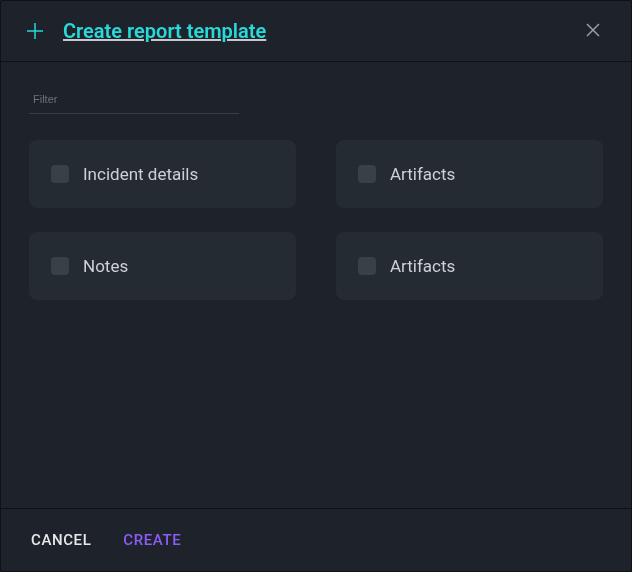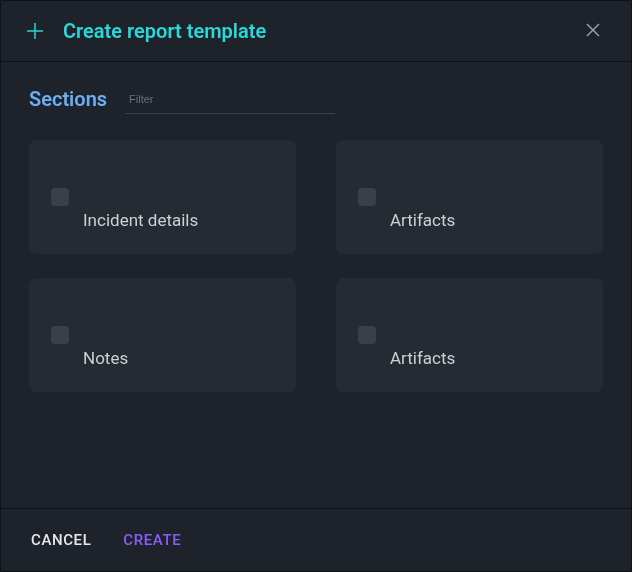--- a/index.html
+++ b/index.html
@@ -20,20 +20,21 @@
       border: 1px solid #0e1116;
       border-radius: 2px;
     }
     .header {
       display: flex;
       align-items: center;
       justify-content: space-between;
       padding: 16px 24px;
       border-bottom: 1px solid #0e1116;
       position: relative;
+      text-decoration: underline;
     }
     .header-left { display: flex; align-items: center; gap: 18px; }
     .plus-icon {
       width: 20px; height: 20px;
       display: inline-flex; align-items: center; justify-content: center;
       color: #29d9d8;
     }
     .title {
       color: #29d9d8;
       font-size: 20px;
@@ -113,21 +114,20 @@
     .check {
       width: 18px; height: 18px;
       border-radius: 4px;
       background: #3a4048;
       flex-shrink: 0;
       display: inline-block;
     }
     .card-label {
       font-size: 17px;
       color: #cdd0d4;
-      margin-top: 46px;
     }
 
     .footer {
       display: flex;
       justify-content: flex-start;
       gap: 32px;
       padding: 22px 30px;
       border-top: 1px solid #0e1116;
     }
     .btn {
@@ -164,21 +164,20 @@
           <line x1="14" y1="2" x2="2" y2="14"></line>
         </svg>
       </span>
     </button>
   </div>
 
   <div class="body">
 
 
     <div class="sections-header">
-      <span class="sections-title">Sections</span>
       <span class="filter-wrap">
         <input class="filter-input" type="text" placeholder="Filter" style="">
       </span>
     </div>
 
     <div class="cards">
       <div class="card">
         <span class="check"></span>
         <span class="card-label">Incident details</span>
       </div>

